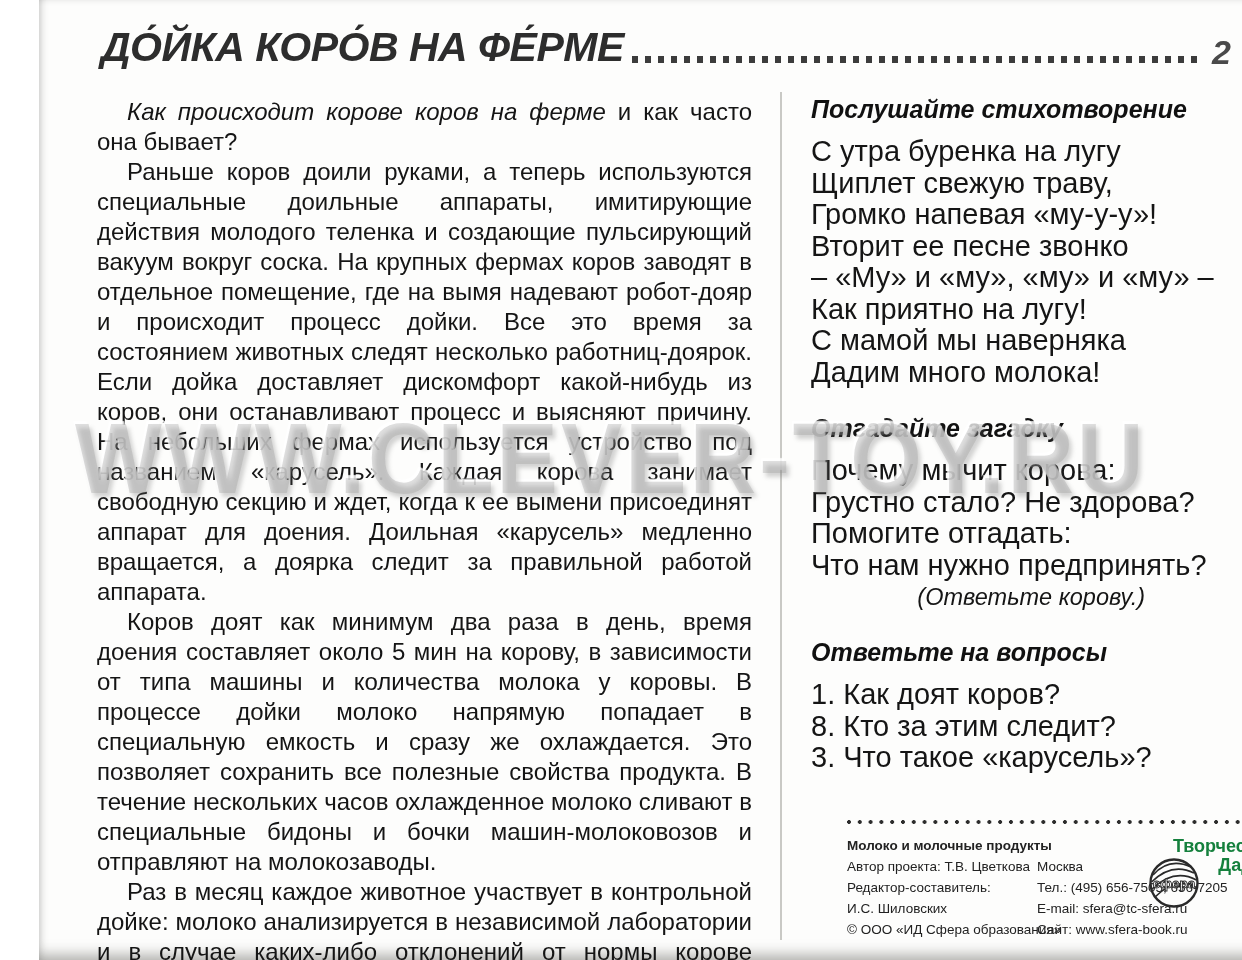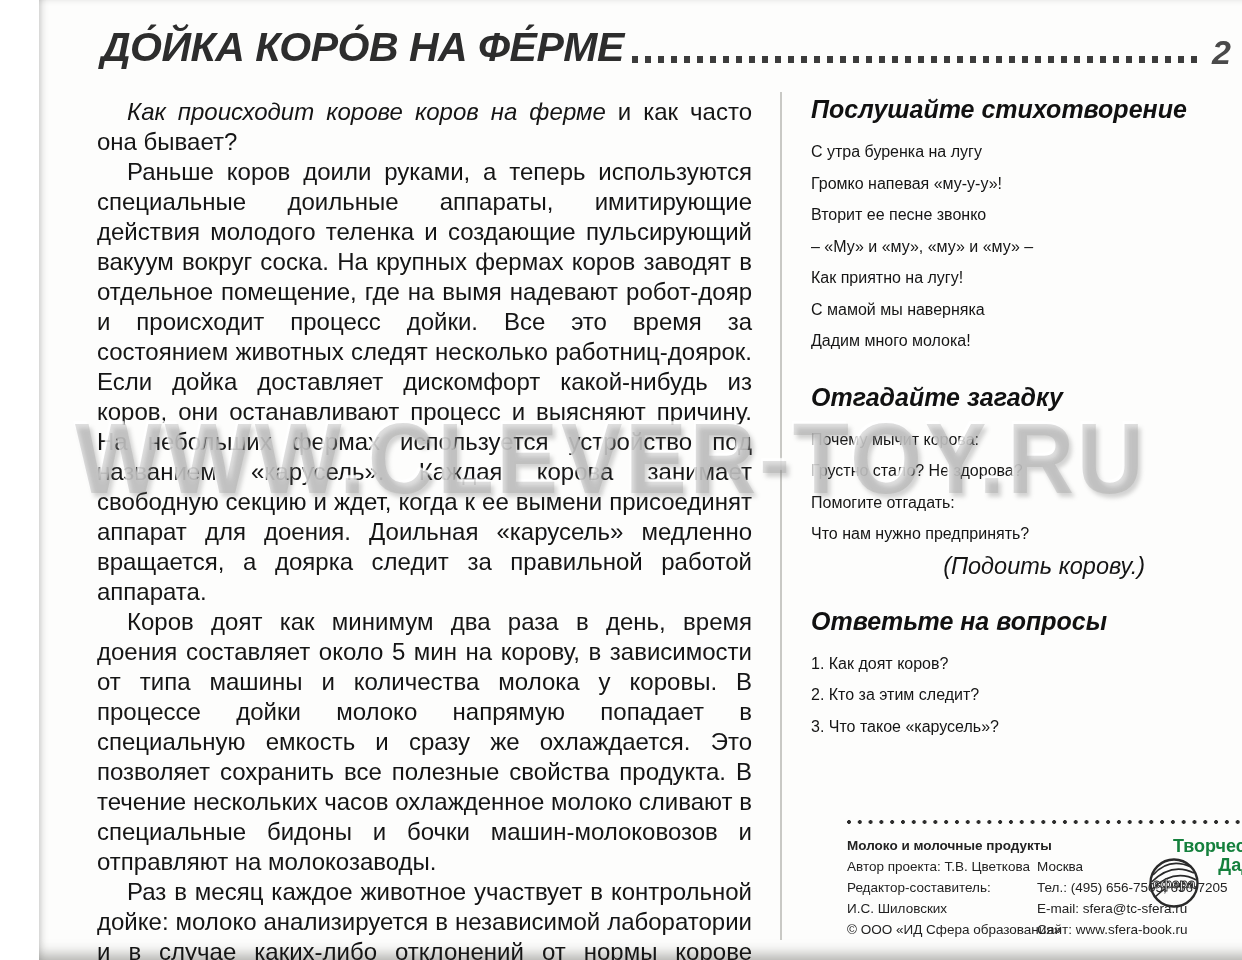--- a/index.html
+++ b/index.html
@@ -23,21 +23,21 @@
   
   .col-left {
     position:absolute; left:58px; top:97px; width:655px;
     font-size:24px; line-height:30px; text-align:justify; color:#151515;
   }
   .col-left p { margin:0; text-indent:30px; }
   .it { font-style:italic; }
   .divider { position:absolute; left:741px; top:92px; height:848px; width:2px; background:#c9c9c5; }
   .col-right { position:absolute; left:772px; top:95px; width:430px; color:#151515; }
   .sec-head { margin:0 0 12px; font-size:25px; font-weight:bold; font-style:italic; color:#111; }
-  .line { font-size:16px; line-height:31.5px; }
+  .line { font-size:29px; line-height:31.5px; }
   .sec-riddle { margin-top:26px; }
   .sec-questions { margin-top:24px; }
   .answer { font-size:23.5px; line-height:33px; font-style:italic; text-align:right; padding-right:96px; }
   
   .footer { position:absolute; left:808px; top:820px; width:430px; }
   .fdots { height:4px; margin-bottom:11px; background-repeat:repeat-x;
     background-image:radial-gradient(circle at 2px 2px, #2c2c2c 1.7px, transparent 2.2px);
     background-size:10.8px 4px; }
   .finfo { position:relative; font-size:13.5px; line-height:21px; color:#222; height:110px; }
   .fcol1 { position:absolute; left:0; top:0; white-space:nowrap; }
@@ -73,41 +73,42 @@
     <p>Раз в месяц каждое животное участвует в контрольной дойке: молоко анализируется в независимой лаборатории и в случае каких-либо отклонений от нормы корове корректируют рацион, добавляют витамины и минеральные вещества.</p>
   </div>
 
   <div class="divider"></div>
 
   <div class="col-right">
 
     <section>
       <h2 class="sec-head">Послушайте стихотворение</h2>
       <div class="line">С утра буренка на лугу</div>
+      <div class="line">Щиплет свежую траву,</div>
       <div class="line">Громко напевая «му-у-у»!</div>
       <div class="line">Вторит ее песне звонко</div>
       <div class="line">– «Му» и «му», «му» и «му» –</div>
       <div class="line">Как приятно на лугу!</div>
       <div class="line">С мамой мы наверняка</div>
       <div class="line">Дадим много молока!</div>
     </section>
 
     <section class="sec-riddle">
       <h2 class="sec-head">Отгадайте загадку</h2>
       <div class="line">Почему мычит корова:</div>
       <div class="line">Грустно стало? Не здорова?</div>
       <div class="line">Помогите отгадать:</div>
       <div class="line">Что нам нужно предпринять?</div>
-      <div class="answer">(Подоить корову.)</div>
+      <div class="answer">(Ответьте корову.)</div>
     </section>
 
     <section class="sec-questions">
       <h2 class="sec-head">Ответьте на вопросы</h2>
       <div class="line">1. Как доят коров?</div>
-      <div class="line">2. Кто за этим следит?</div>
+      <div class="line">8. Кто за этим следит?</div>
       <div class="line">3. Что такое «карусель»?</div>
     </section>
   </div>
 
   <div class="footer">
     <div class="fdots"></div>
     <div class="finfo">
       <div class="fcol1">
         <div class="series">Молоко и молочные продукты</div>
         <div>Автор проекта: Т.В. Цветкова</div>

